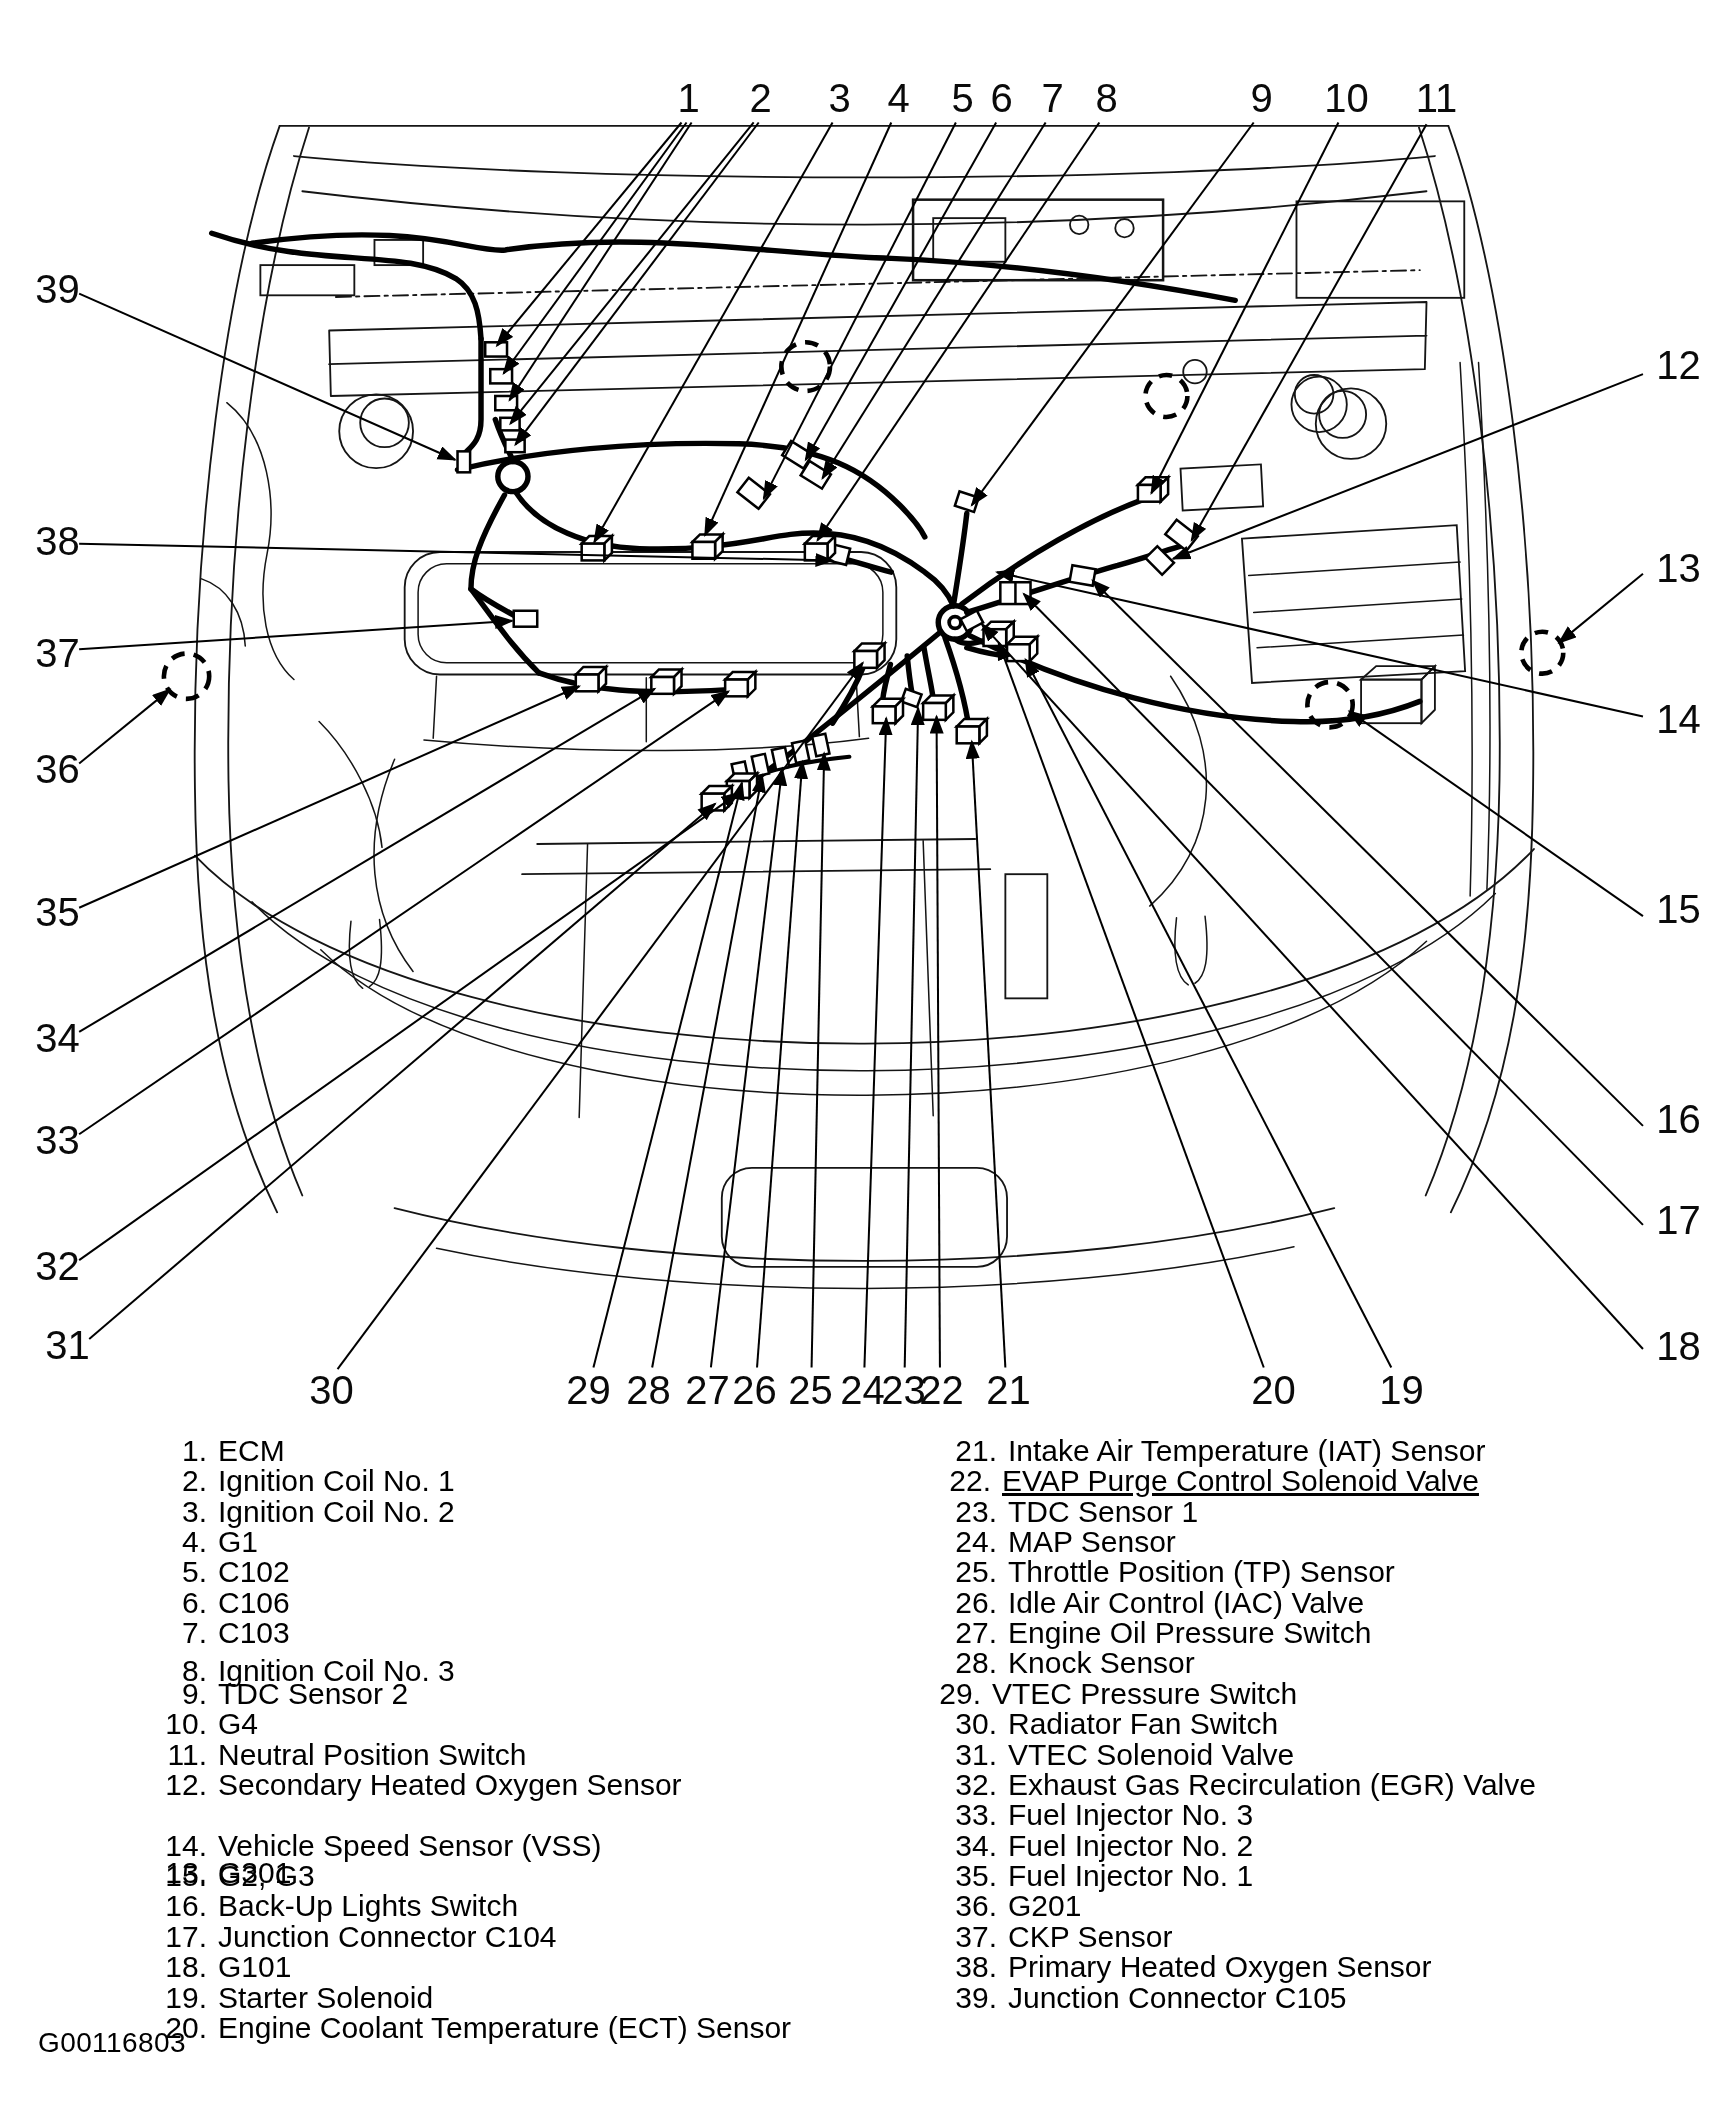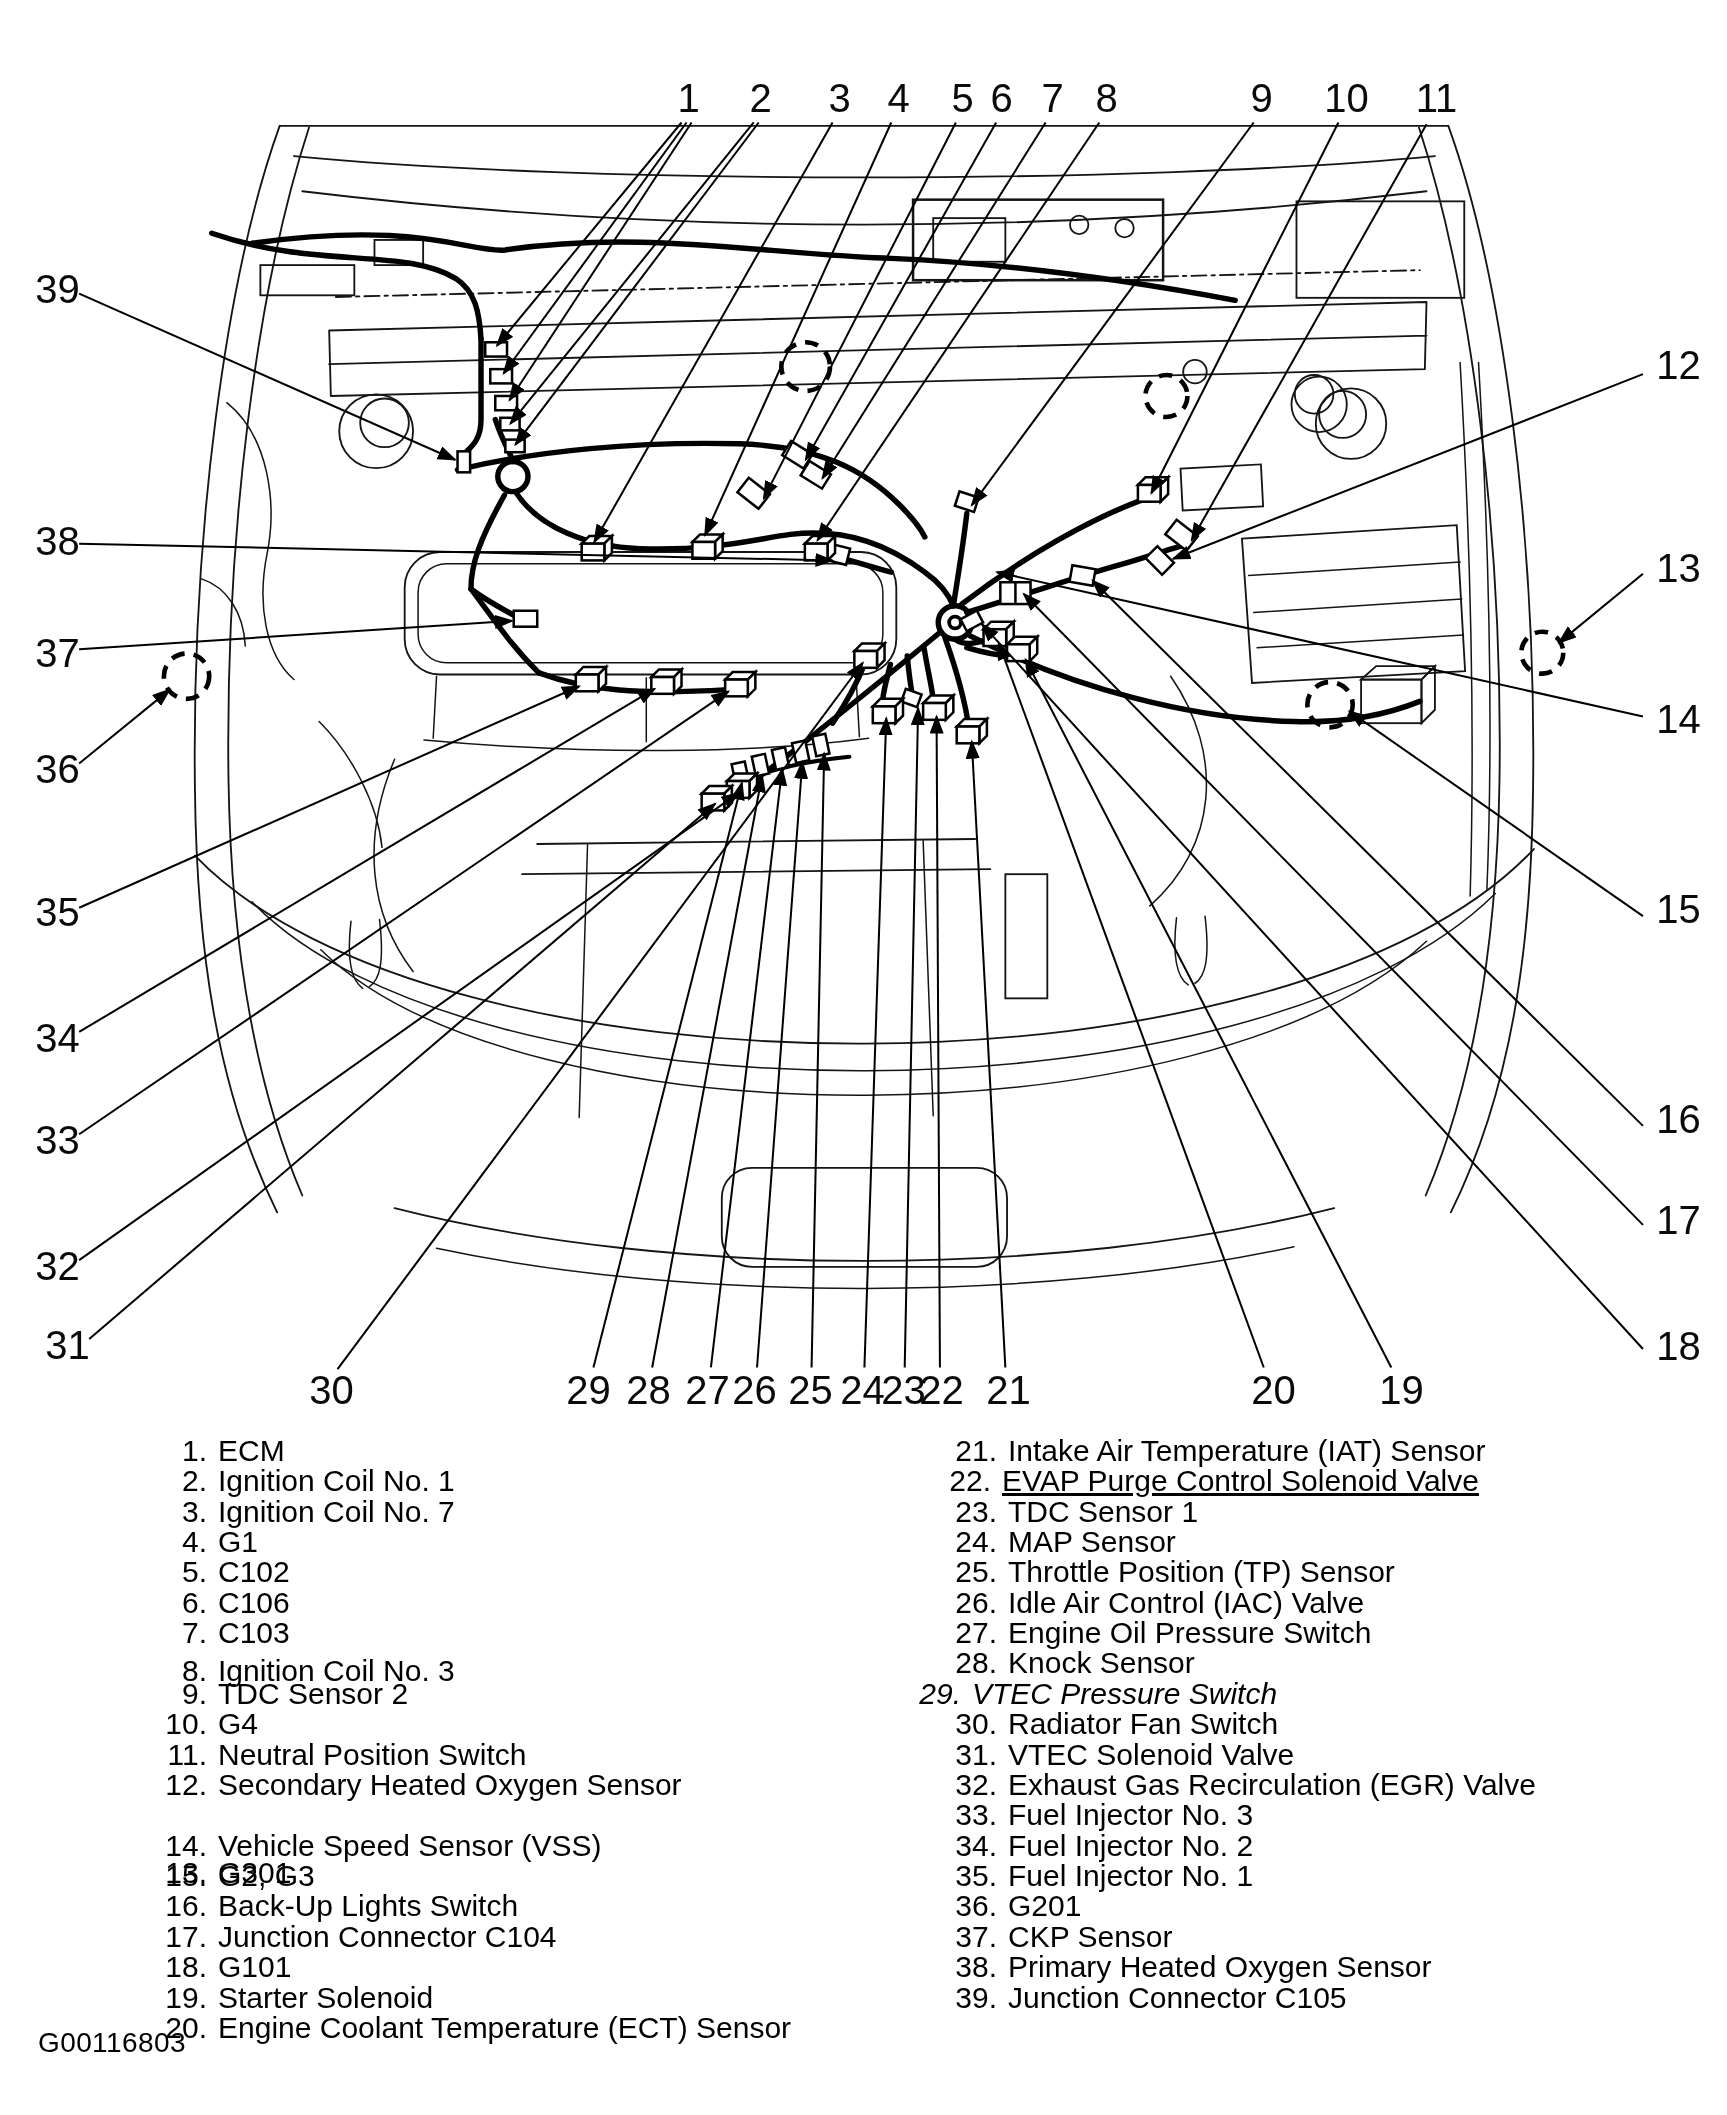--- a/index.html
+++ b/index.html
@@ -266,21 +266,21 @@
       <div class="callout" style="left: 57px; top: 1039px;">34</div>
       <div class="callout" style="left: 57px; top: 913px;">35</div>
       <div class="callout" style="left: 57px; top: 770px;">36</div>
       <div class="callout" style="left: 57px; top: 654px;">37</div>
       <div class="callout" style="left: 57px; top: 542px;">38</div>
       <div class="callout" style="left: 57px; top: 290px;">39</div>
     </div>
   <div id="legend-left" class="col-left">
       <div class="legend-row col-left" style="left: 126px; top: 1435px;"><span class="num">1.</span><span class="name">ECM</span></div>
       <div class="legend-row col-left" style="left: 126px; top: 1465px;"><span class="num">2.</span><span class="name">Ignition Coil No. 1</span></div>
-      <div class="legend-row col-left" style="left: 126px; top: 1496px;"><span class="num">3.</span><span class="name">Ignition Coil No. 7</span></div>
+      <div class="legend-row col-left" style="left: 126px; top: 1496px;"><span class="num">3.</span><span class="name">Ignition Coil No. 2</span></div>
       <div class="legend-row col-left" style="left: 126px; top: 1526px;"><span class="num">4.</span><span class="name">G1</span></div>
       <div class="legend-row col-left" style="left: 126px; top: 1556px;"><span class="num">5.</span><span class="name">C102</span></div>
       <div class="legend-row col-left" style="left: 126px; top: 1587px;"><span class="num">6.</span><span class="name">C106</span></div>
       <div class="legend-row col-left" style="left: 126px; top: 1617px;"><span class="num">7.</span><span class="name">C103</span></div>
       <div class="legend-row col-left" style="left: 126px; top: 1647px; margin-top: 8px;"><span class="num">8.</span><span class="name">Ignition Coil No. 3</span></div>
       <div class="legend-row col-left" style="left: 126px; top: 1678px;"><span class="num">9.</span><span class="name">TDC Sensor 2</span></div>
       <div class="legend-row col-left" style="left: 126px; top: 1708px;"><span class="num">10.</span><span class="name">G4</span></div>
       <div class="legend-row col-left" style="left: 126px; top: 1739px;"><span class="num">11.</span><span class="name">Neutral Position Switch</span></div>
       <div class="legend-row col-left" style="left: 126px; top: 1769px;"><span class="num">12.</span><span class="name">Secondary Heated Oxygen Sensor</span></div>
       <div class="legend-row col-left" style="left: 126px; top: 1837px; margin-top: 20px;"><span class="num">13.</span><span class="name">G301</span></div>
@@ -294,21 +294,21 @@
     </div>
   <div id="legend-right" class="col-right">
       <div class="legend-row col-right" style="left: 913px; top: 1435px;"><span class="num">21.</span><span class="name">Intake Air Temperature (IAT) Sensor</span></div>
       <div class="legend-row col-right" style="left: 907px; top: 1465px; text-decoration: underline;"><span class="num">22.</span><span class="name">EVAP Purge Control Solenoid Valve</span></div>
       <div class="legend-row col-right" style="left: 913px; top: 1496px;"><span class="num">23.</span><span class="name">TDC Sensor 1</span></div>
       <div class="legend-row col-right" style="left: 913px; top: 1526px;"><span class="num">24.</span><span class="name">MAP Sensor</span></div>
       <div class="legend-row col-right" style="left: 913px; top: 1556px;"><span class="num">25.</span><span class="name">Throttle Position (TP) Sensor</span></div>
       <div class="legend-row col-right" style="left: 913px; top: 1587px;"><span class="num">26.</span><span class="name">Idle Air Control (IAC) Valve</span></div>
       <div class="legend-row col-right" style="left: 913px; top: 1617px;"><span class="num">27.</span><span class="name">Engine Oil Pressure Switch</span></div>
       <div class="legend-row col-right" style="left: 913px; top: 1647px;"><span class="num">28.</span><span class="name">Knock Sensor</span></div>
-      <div class="legend-row col-right" style="left: 877px; top: 1678px; font-style: italic;"><span class="num">29.</span><span class="name">VTEC Pressure Switch</span></div>
+      <div class="legend-row col-right" style="left: 897px; top: 1678px;"><span class="num">29.</span><span class="name">VTEC Pressure Switch</span></div>
       <div class="legend-row col-right" style="left: 913px; top: 1708px;"><span class="num">30.</span><span class="name">Radiator Fan Switch</span></div>
       <div class="legend-row col-right" style="left: 913px; top: 1739px;"><span class="num">31.</span><span class="name">VTEC Solenoid Valve</span></div>
       <div class="legend-row col-right" style="left: 913px; top: 1769px;"><span class="num">32.</span><span class="name">Exhaust Gas Recirculation (EGR) Valve</span></div>
       <div class="legend-row col-right" style="left: 913px; top: 1799px;"><span class="num">33.</span><span class="name">Fuel Injector No. 3</span></div>
       <div class="legend-row col-right" style="left: 913px; top: 1830px;"><span class="num">34.</span><span class="name">Fuel Injector No. 2</span></div>
       <div class="legend-row col-right" style="left: 913px; top: 1860px;"><span class="num">35.</span><span class="name">Fuel Injector No. 1</span></div>
       <div class="legend-row col-right" style="left: 913px; top: 1890px;"><span class="num">36.</span><span class="name">G201</span></div>
       <div class="legend-row col-right" style="left: 913px; top: 1921px;"><span class="num">37.</span><span class="name">CKP Sensor</span></div>
       <div class="legend-row col-right" style="left: 913px; top: 1951px;"><span class="num">38.</span><span class="name">Primary Heated Oxygen Sensor</span></div>
       <div class="legend-row col-right" style="left: 913px; top: 1982px;"><span class="num">39.</span><span class="name">Junction Connector C105</span></div>

